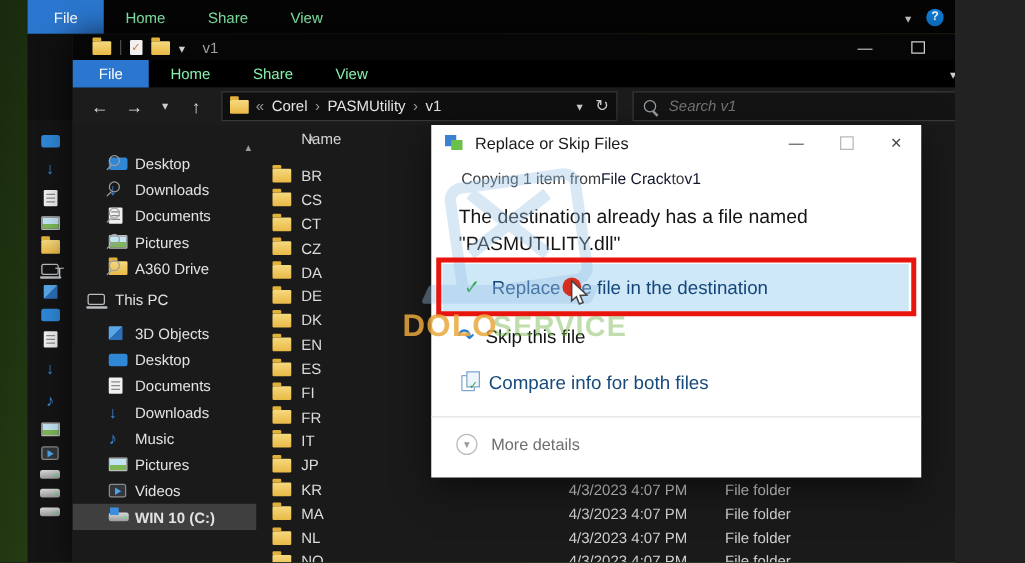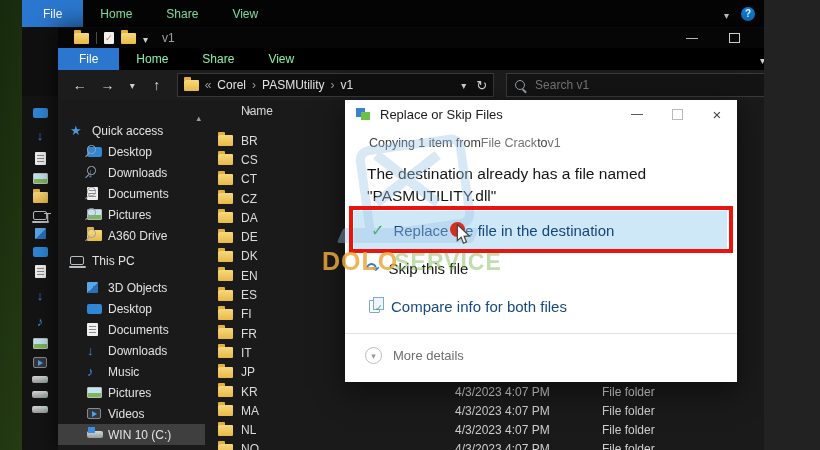--- a/index.html
+++ b/index.html
@@ -37,21 +37,21 @@
   .navbtn{color:#dcdcdc;font-size:14px;width:24px;text-align:center;}
   .navbtn.small{font-size:10px;color:#bdbdbd;width:18px;}
   .addrbox{margin-left:4px;width:322px;height:24px;background:#0f0f0f;border:1px solid #383838;
     display:flex;align-items:center;padding:0 6px;gap:6px;font-size:12px;color:#e3e3e3;box-sizing:border-box;}
   .crumbsep::before{content:"\203A";color:#9a9a9a;}
   .collapse::before{content:"\00AB";color:#9a9a9a;}
   .addrbox .tail{margin-left:auto;display:flex;gap:10px;align-items:center;color:#cfcfcf;}
   .searchbox{margin-left:8px;width:295px;height:24px;background:#141414;border:1px solid #3a3a3a;
     display:flex;align-items:center;padding:0 8px;gap:8px;box-sizing:border-box;}
   .searchbox input{background:transparent;border:none;outline:none;color:#9a9a9a;font-size:12px;width:200px;
-    font-family:"Liberation Sans",sans-serif;}
+    font-family:"Liberation Sans",sans-serif;font-style:italic;}
   .glyph{display:inline-block;}
   .glyph-chev::before{content:"\25BE";color:#cfcfcf;font-size:10px;}
   .glyph-up::before{content:"\25B4";font-size:9px;color:#9a9a9a;}
   .glyph-refresh::before{content:"\21BB";color:#d0d0d0;font-size:13px;}
   .glyph-min::before{content:"\2014";}
   .glyph-close::before{content:"\00D7";font-size:15px;}
   .glyph-back::before{content:"\2190";}
   .glyph-fwd::before{content:"\2192";}
   .glyph-uparrow::before{content:"\2191";}
   
@@ -93,44 +93,44 @@
   .icon-morechev{width:17px;height:17px;border:1.2px solid #bcbcbc;border-radius:50%;color:#9a9a9a;
     display:flex;align-items:center;justify-content:center;font-size:9px;box-sizing:border-box;}
   .icon-morechev::before{content:"\25BE";}
   
   .sidebar{position:absolute;left:0;top:72px;width:147px;bottom:0;font-size:12px;color:#e2e2e2;padding-top:20px;box-sizing:border-box;}
   .srow{height:21px;display:flex;align-items:center;padding-left:34px;position:relative;}
   .srow .ic{position:absolute;left:12px;}
   .srow.child{padding-left:50px;}
   .srow.child .ic{left:29px;}
   .srow .icon-pin{position:absolute;left:auto;right:16px;top:4px;}
-  .srow.selected{background:#3f3f3f;}
+  .srow.selected{background:#3f3f3f;font-weight:bold;}
   .srow.gap4{margin-top:4px;align-items:center;} .srow.gap6{margin-top:6px;}
   .sb-caret{position:absolute;right:4px;top:10px;}
   .filearea{position:absolute;left:147px;top:72px;right:22px;bottom:0;font-size:12px;color:#dcdcdc;}
   .fheader{position:absolute;left:36px;top:4px;color:#d6d6d6;}
   .sortcaret{position:absolute;left:42px;top:2px;}
   .colsep{position:absolute;left:189px;top:6px;width:1px;height:22px;background:#3c3c3c;}
   .frows{position:absolute;left:0;top:31px;right:0;}
   .frow{height:19.3px;display:flex;align-items:center;padding-left:13px;position:relative;}
   .frow .fname{margin-left:8px;}
   .fdate{position:absolute;left:250px;color:#cfcfcf;}
-  .ftype{position:absolute;left:375px;color:#cfcfcf;margin-left:22px;}
+  .ftype{position:absolute;left:375px;color:#cfcfcf;}
   .vscroll{position:absolute;right:0;top:72px;bottom:0;width:22px;background:#54585c;}
   .vscroll .glyph-up{position:absolute;top:4px;left:7px;}
   
   .dialog{position:absolute;left:345px;top:100px;width:392px;height:282px;background:#fff;z-index:5;
     box-shadow:0 8px 28px rgba(0,0,0,.55);color:#1a1a1a;}
   .dtitle{height:28px;display:flex;align-items:center;padding-left:11px;}
   .dtitle-label{font-size:13px;margin-left:9px;}
   .dctrls{margin-left:auto;display:flex;}
   .dbtn{width:40px;height:28px;display:flex;align-items:center;justify-content:center;font-size:12px;color:#444;}
   .dbtn .dmaxbox{width:9px;height:9px;border:1px solid #b9b9b9;}
   .copyline{margin:8px 0 0 24px;font-size:12.5px;color:#3c3c3c;display:flex;gap:0;}
-  .dlink{color:#737373;}
+  .dlink{color:#0f172a;}
   .dmsg{margin:13px 0 0 22px;font-size:15.5px;color:#151515;line-height:1.45;}
   .opt-replace{position:absolute;left:9px;top:111px;width:373px;height:38px;background:#cfe8f8;
     display:flex;align-items:center;padding-left:17px;font-size:15px;color:#14467a;box-sizing:border-box;}
   .opt-replace .ic{margin-right:9px;}
   .opt-skip{position:absolute;left:21px;top:159px;display:flex;align-items:center;font-size:15px;color:#141414;}
   .opt-skip .ic{margin-right:9px;}
   .opt-compare{position:absolute;left:24px;top:198px;display:flex;align-items:center;font-size:15px;color:#174a7c;}
   .opt-compare .ic{margin-right:11px;}
   .ddivider{position:absolute;left:0;right:0;top:233px;border-top:1px solid #e3e3e3;}
   .more{position:absolute;left:20px;top:247px;display:flex;align-items:center;gap:11px;font-size:13px;color:#6e6e6e;}
@@ -234,24 +234,20 @@
           <span class="glyph glyph-refresh"></span>
         </span>
       </div>
       <div class="searchbox">
         <span class="ic icon-search"></span>
         <input placeholder="Search v1" style="">
       </div>
     </div>
 
     <div class="sidebar">
-      <div class="srow">
-        <span class="ic icon-star"></span>
-        <span>Quick access</span>
-      </div>
       <div class="srow child">
         <span class="ic icon-monitor"></span>
         <span>Desktop</span>
         <span class="ic icon-pin"></span>
       </div>
       <div class="srow child">
         <span class="ic icon-download"></span>
         <span>Downloads</span>
         <span class="ic icon-pin"></span>
       </div>

